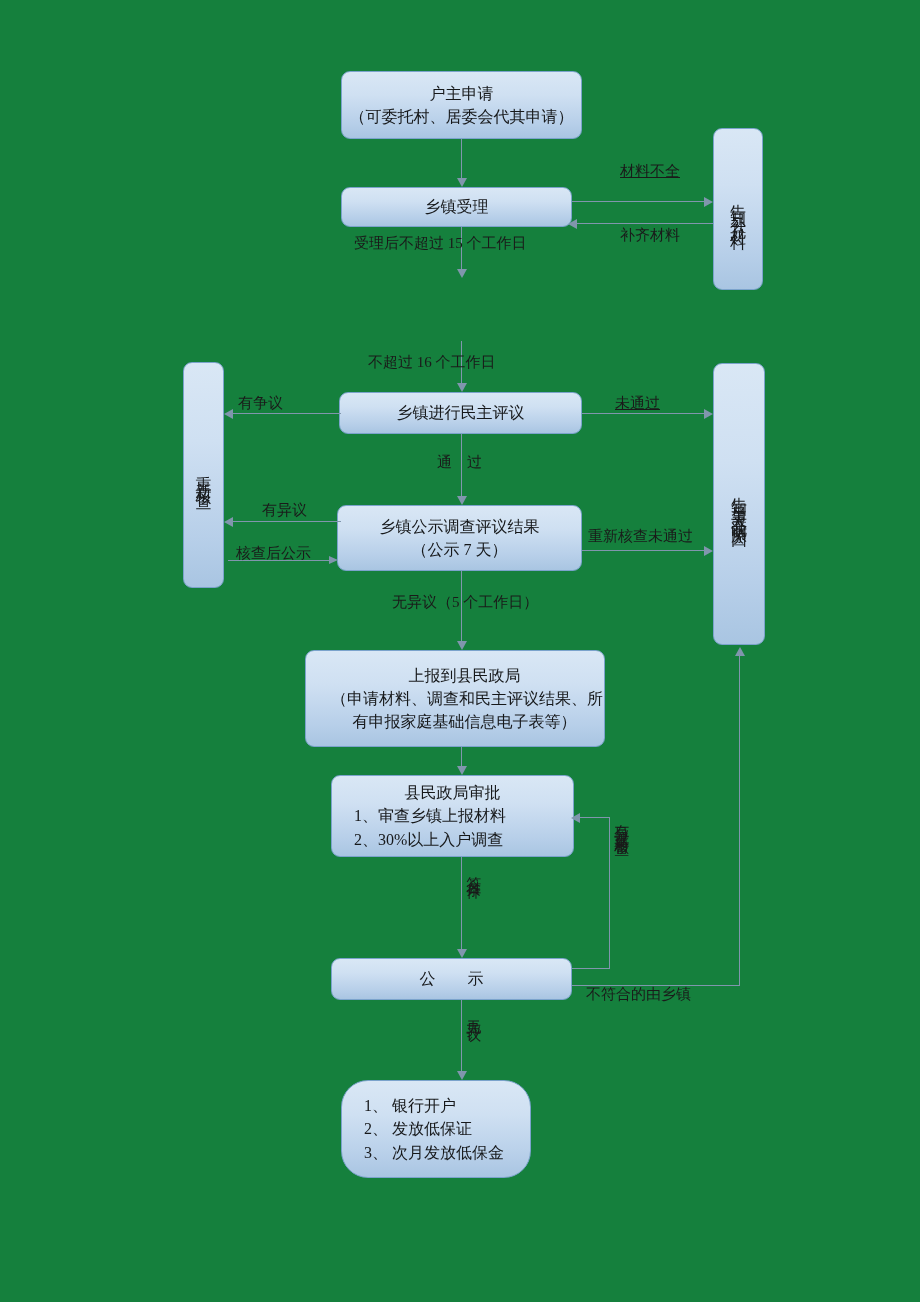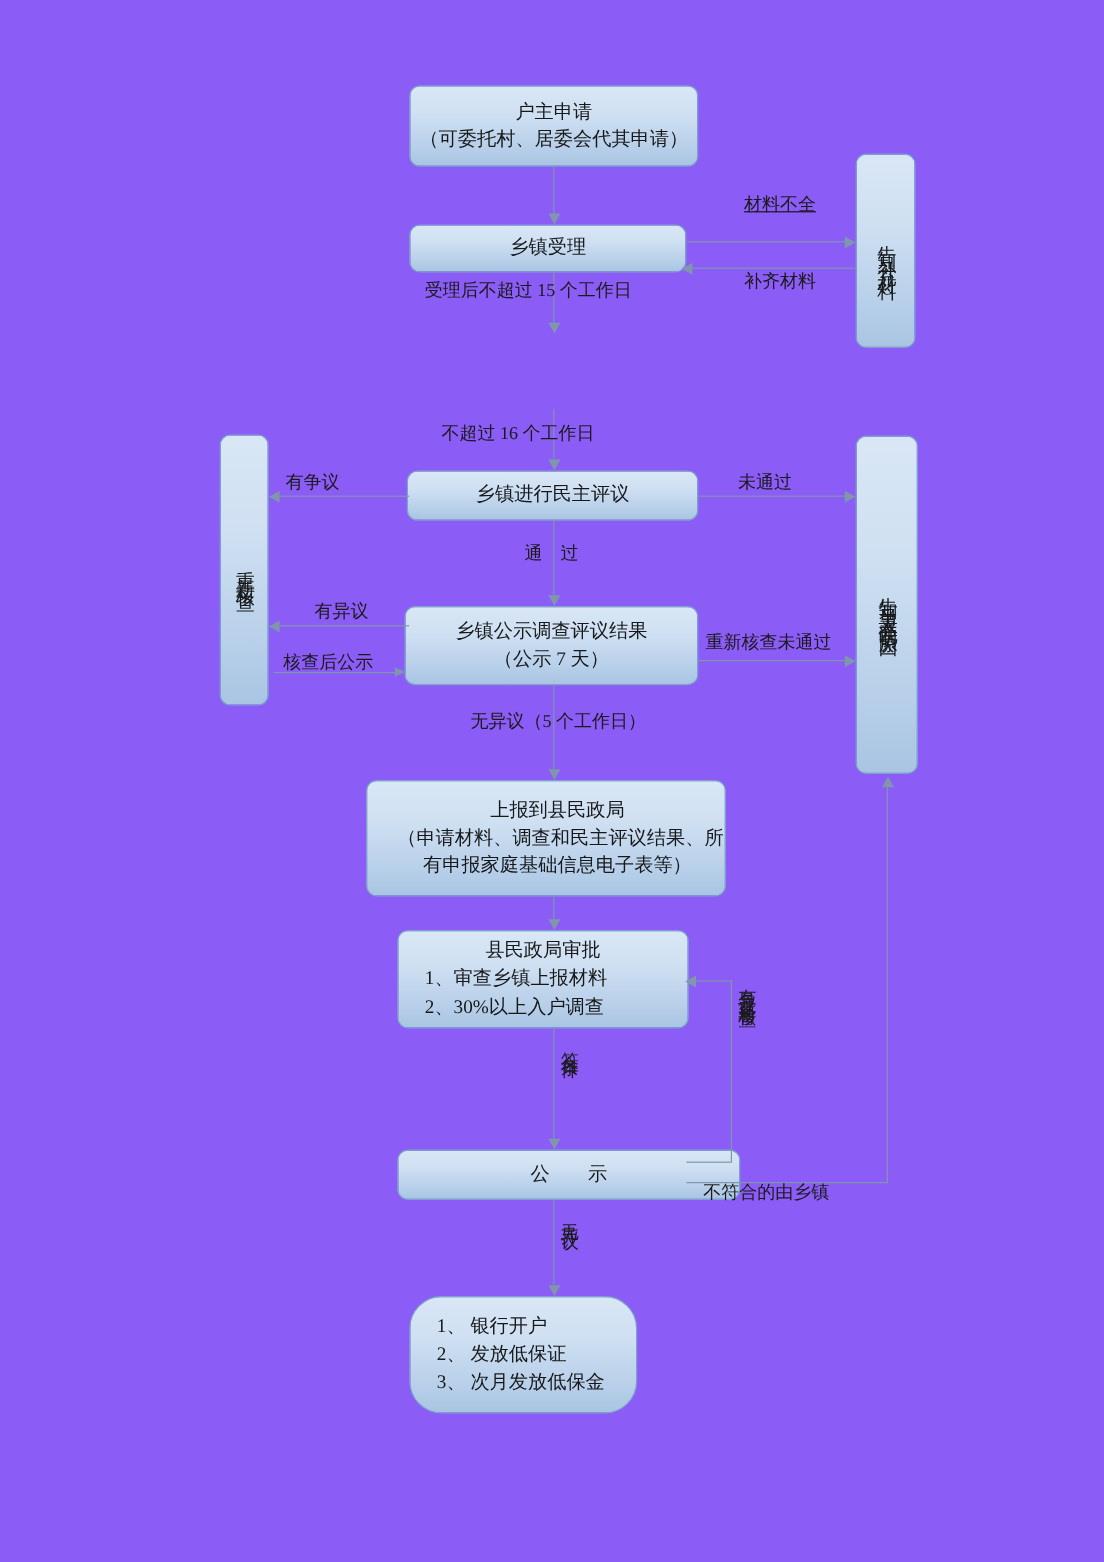--- a/index.html
+++ b/index.html
@@ -8,21 +8,21 @@
     background: #ffffff;
   }
   body {
     font-family: "Liberation Serif", "DejaVu Serif", serif;
     color: #1a1a1a;
   }
   #canvas {
     position: relative;
     width: 920px;
     height: 1302px;
-    background: #8b5cf6;
+    background: #15803d;
     overflow: hidden;
   }
   .node {
     position: absolute;
     box-sizing: border-box;
     border: 1px solid #7ba3cc;
     border-radius: 9px;
     background: linear-gradient(to bottom, #d9e7f5 0%, #cfe0f2 35%, #b7cfe9 78%, #a9c5e2 100%);
     display: flex;
     align-items: center;
@@ -142,21 +142,21 @@
   </div>
 
   <div class="node left-align" style="left:331px; top:775px; width:243px; height:82px;">
     <span class="lines">
       <span class="ln" style="text-align:center; padding-right:16px;">县民政局审批</span>
       <span class="ln">1、审查乡镇上报材料</span>
       <span class="ln">2、30%以上入户调查</span>
     </span>
   </div>
 
-  <div class="node" style="left:331px; top:958px; width:286px; height:42px;">
+  <div class="node" style="left:331px; top:958px; width:241px; height:42px;">
     <span class="lines">
       <span class="ln">公　　示</span>
     </span>
   </div>
 
   <div class="node left-align" style="left:341px; top:1080px; width:190px; height:98px;border-radius:27px;">
     <span class="lines">
       <span class="ln">1、 银行开户</span>
       <span class="ln">2、 发放低保证</span>
       <span class="ln">3、 次月发放低保金</span>
@@ -193,21 +193,21 @@
   <div class="conn v" style="left:461px; top:341px; height:42px;"></div>
   <div class="arrow down" style="left:457px; top:383px;"></div>
   <div class="edge-label" style="left:368px; top:355px;">不超过 16 个工作日</div>
 
   <div class="conn h" style="left:233px; top:413px; width:108px;"></div>
   <div class="arrow left" style="left:224px; top:409px;"></div>
   <div class="edge-label" style="left:238px; top:396px;">有争议</div>
 
   <div class="conn h" style="left:582px; top:413px; width:126px;"></div>
   <div class="arrow right" style="left:704px; top:409px;"></div>
-  <div class="edge-label" style="left:615px; top:396px;">未通过</div>
+  <div class="edge-label" style="left:615px; top:396px;text-decoration:underline;">未通过</div>
 
   <div class="conn v" style="left:461px; top:434px; height:62px;"></div>
   <div class="arrow down" style="left:457px; top:496px;"></div>
   <div class="edge-label" style="left:437px; top:455px;">通　过</div>
 
   <div class="conn h" style="left:233px; top:521px; width:108px;"></div>
   <div class="arrow left" style="left:224px; top:517px;"></div>
   <div class="edge-label" style="left:262px; top:503px;">有异议</div>
 
   <div class="conn h" style="left:228px; top:560px; width:106px;"></div>

